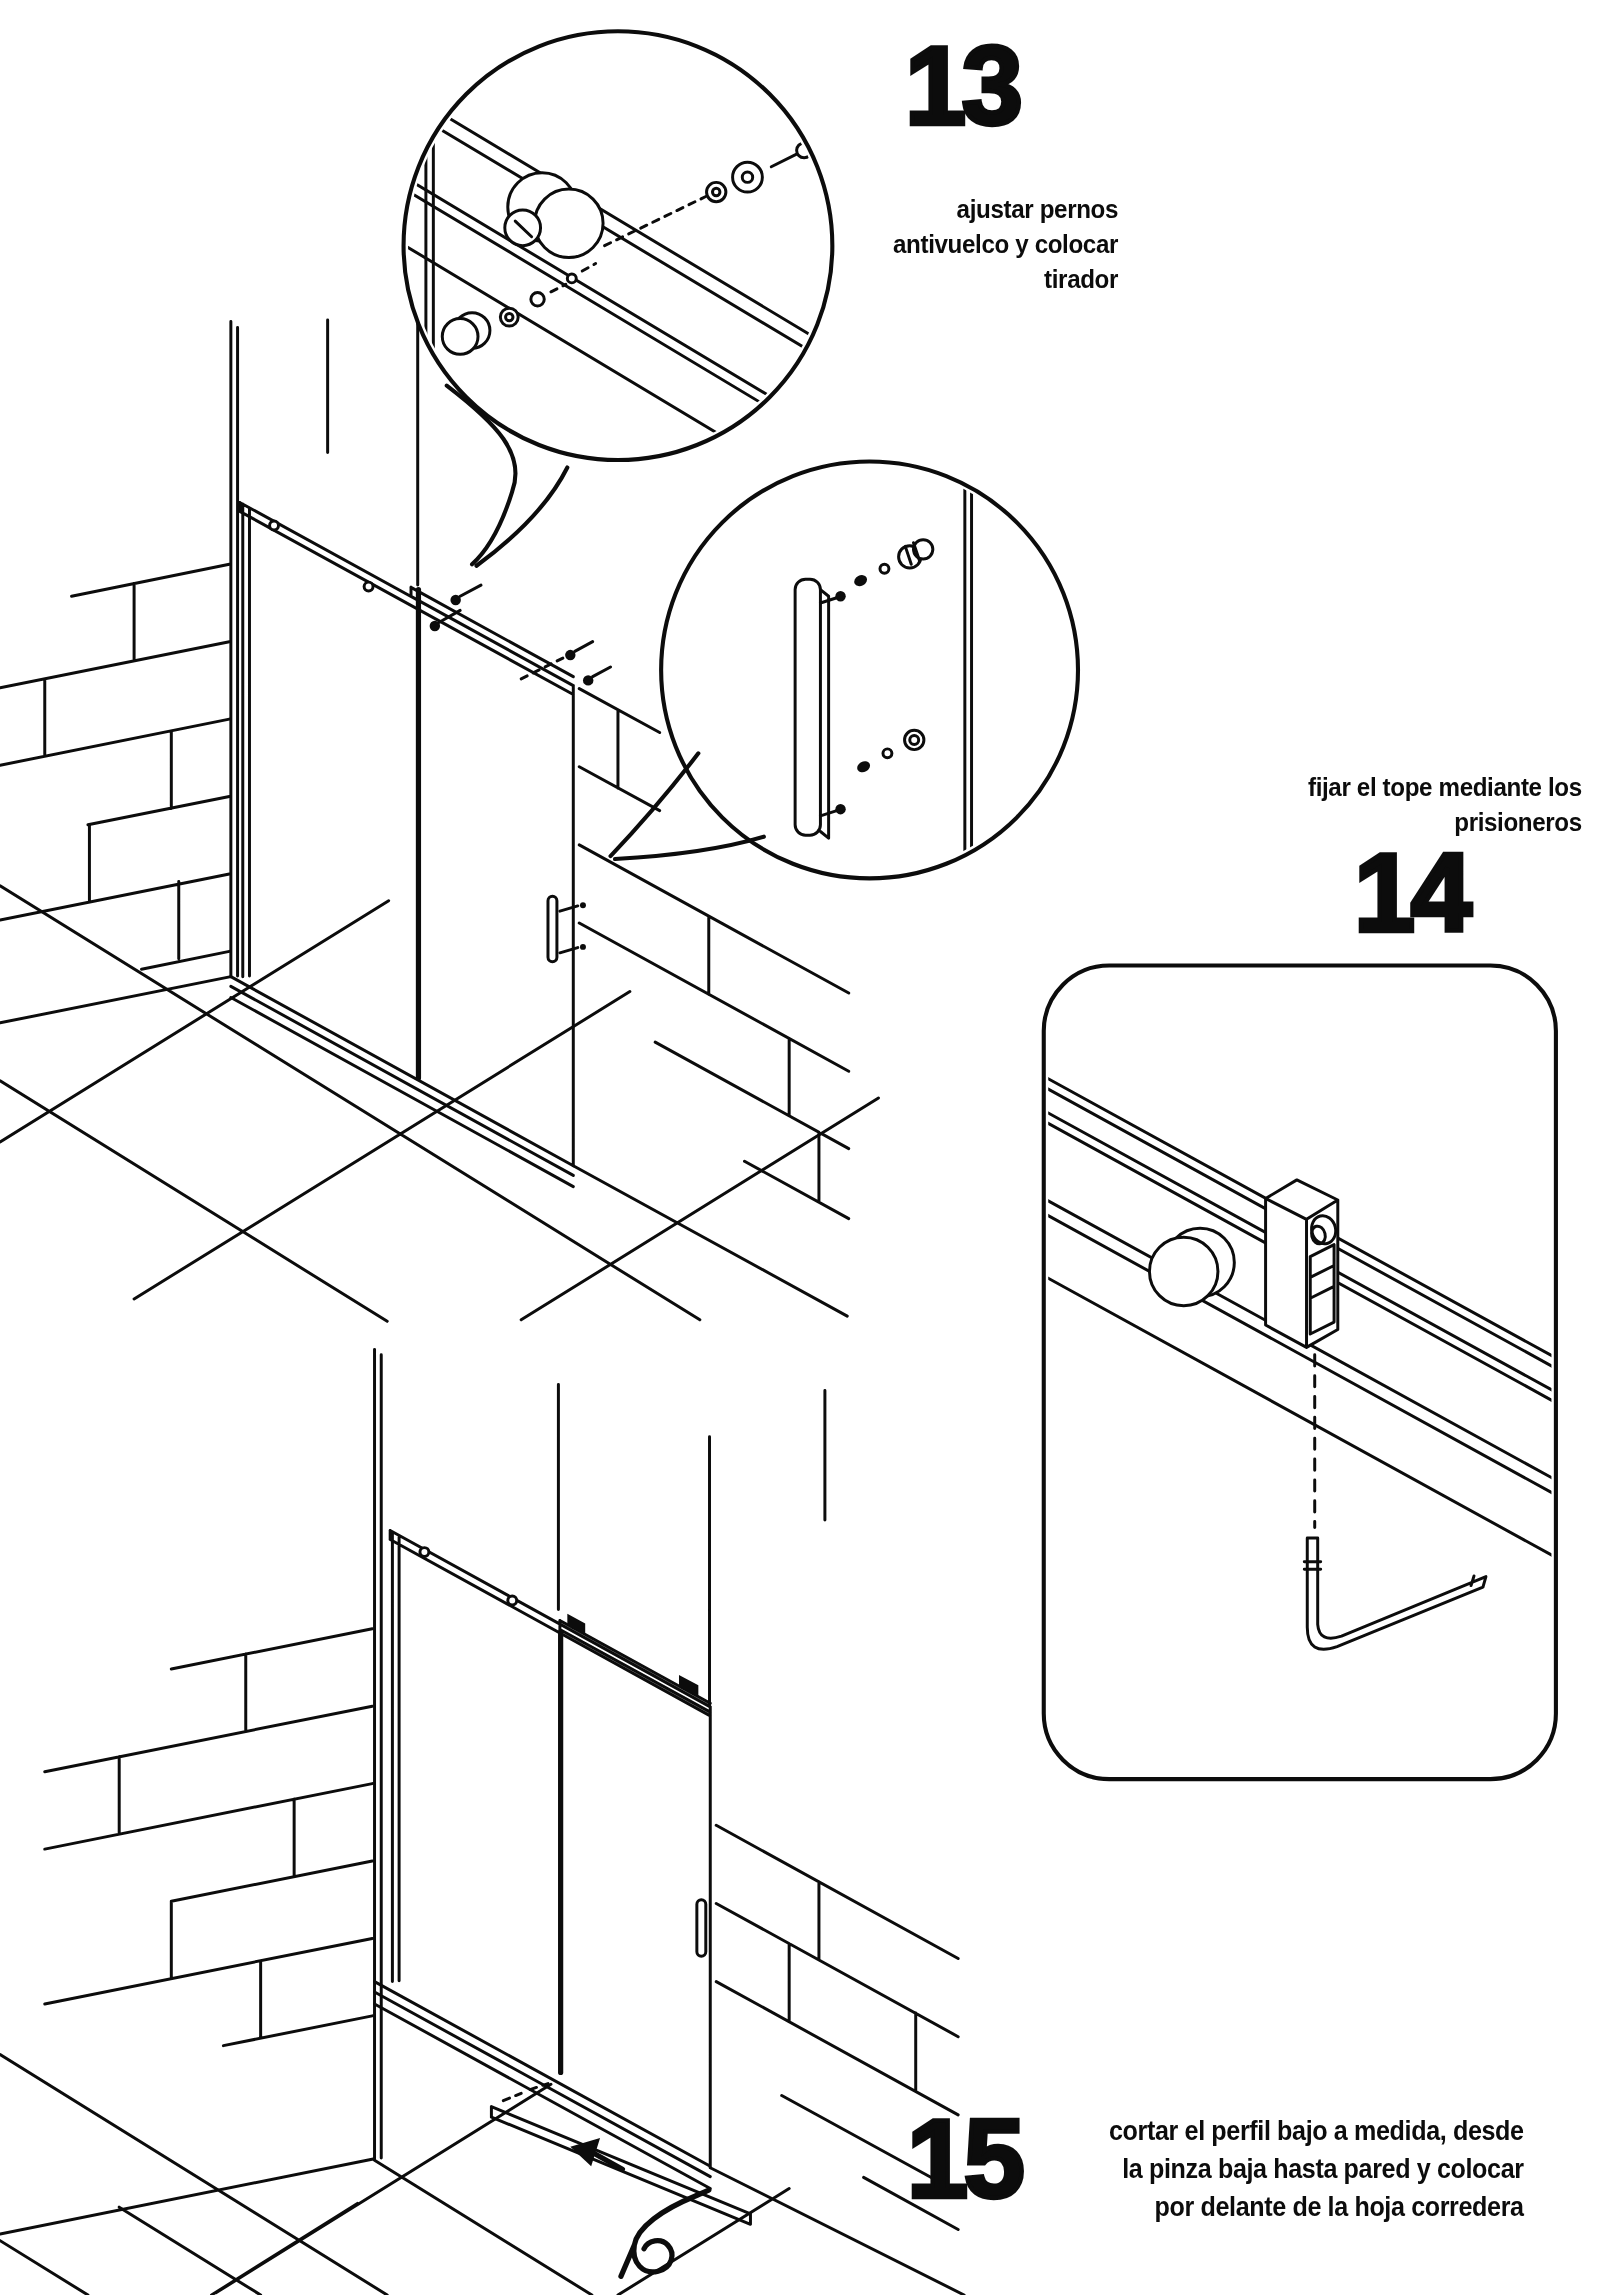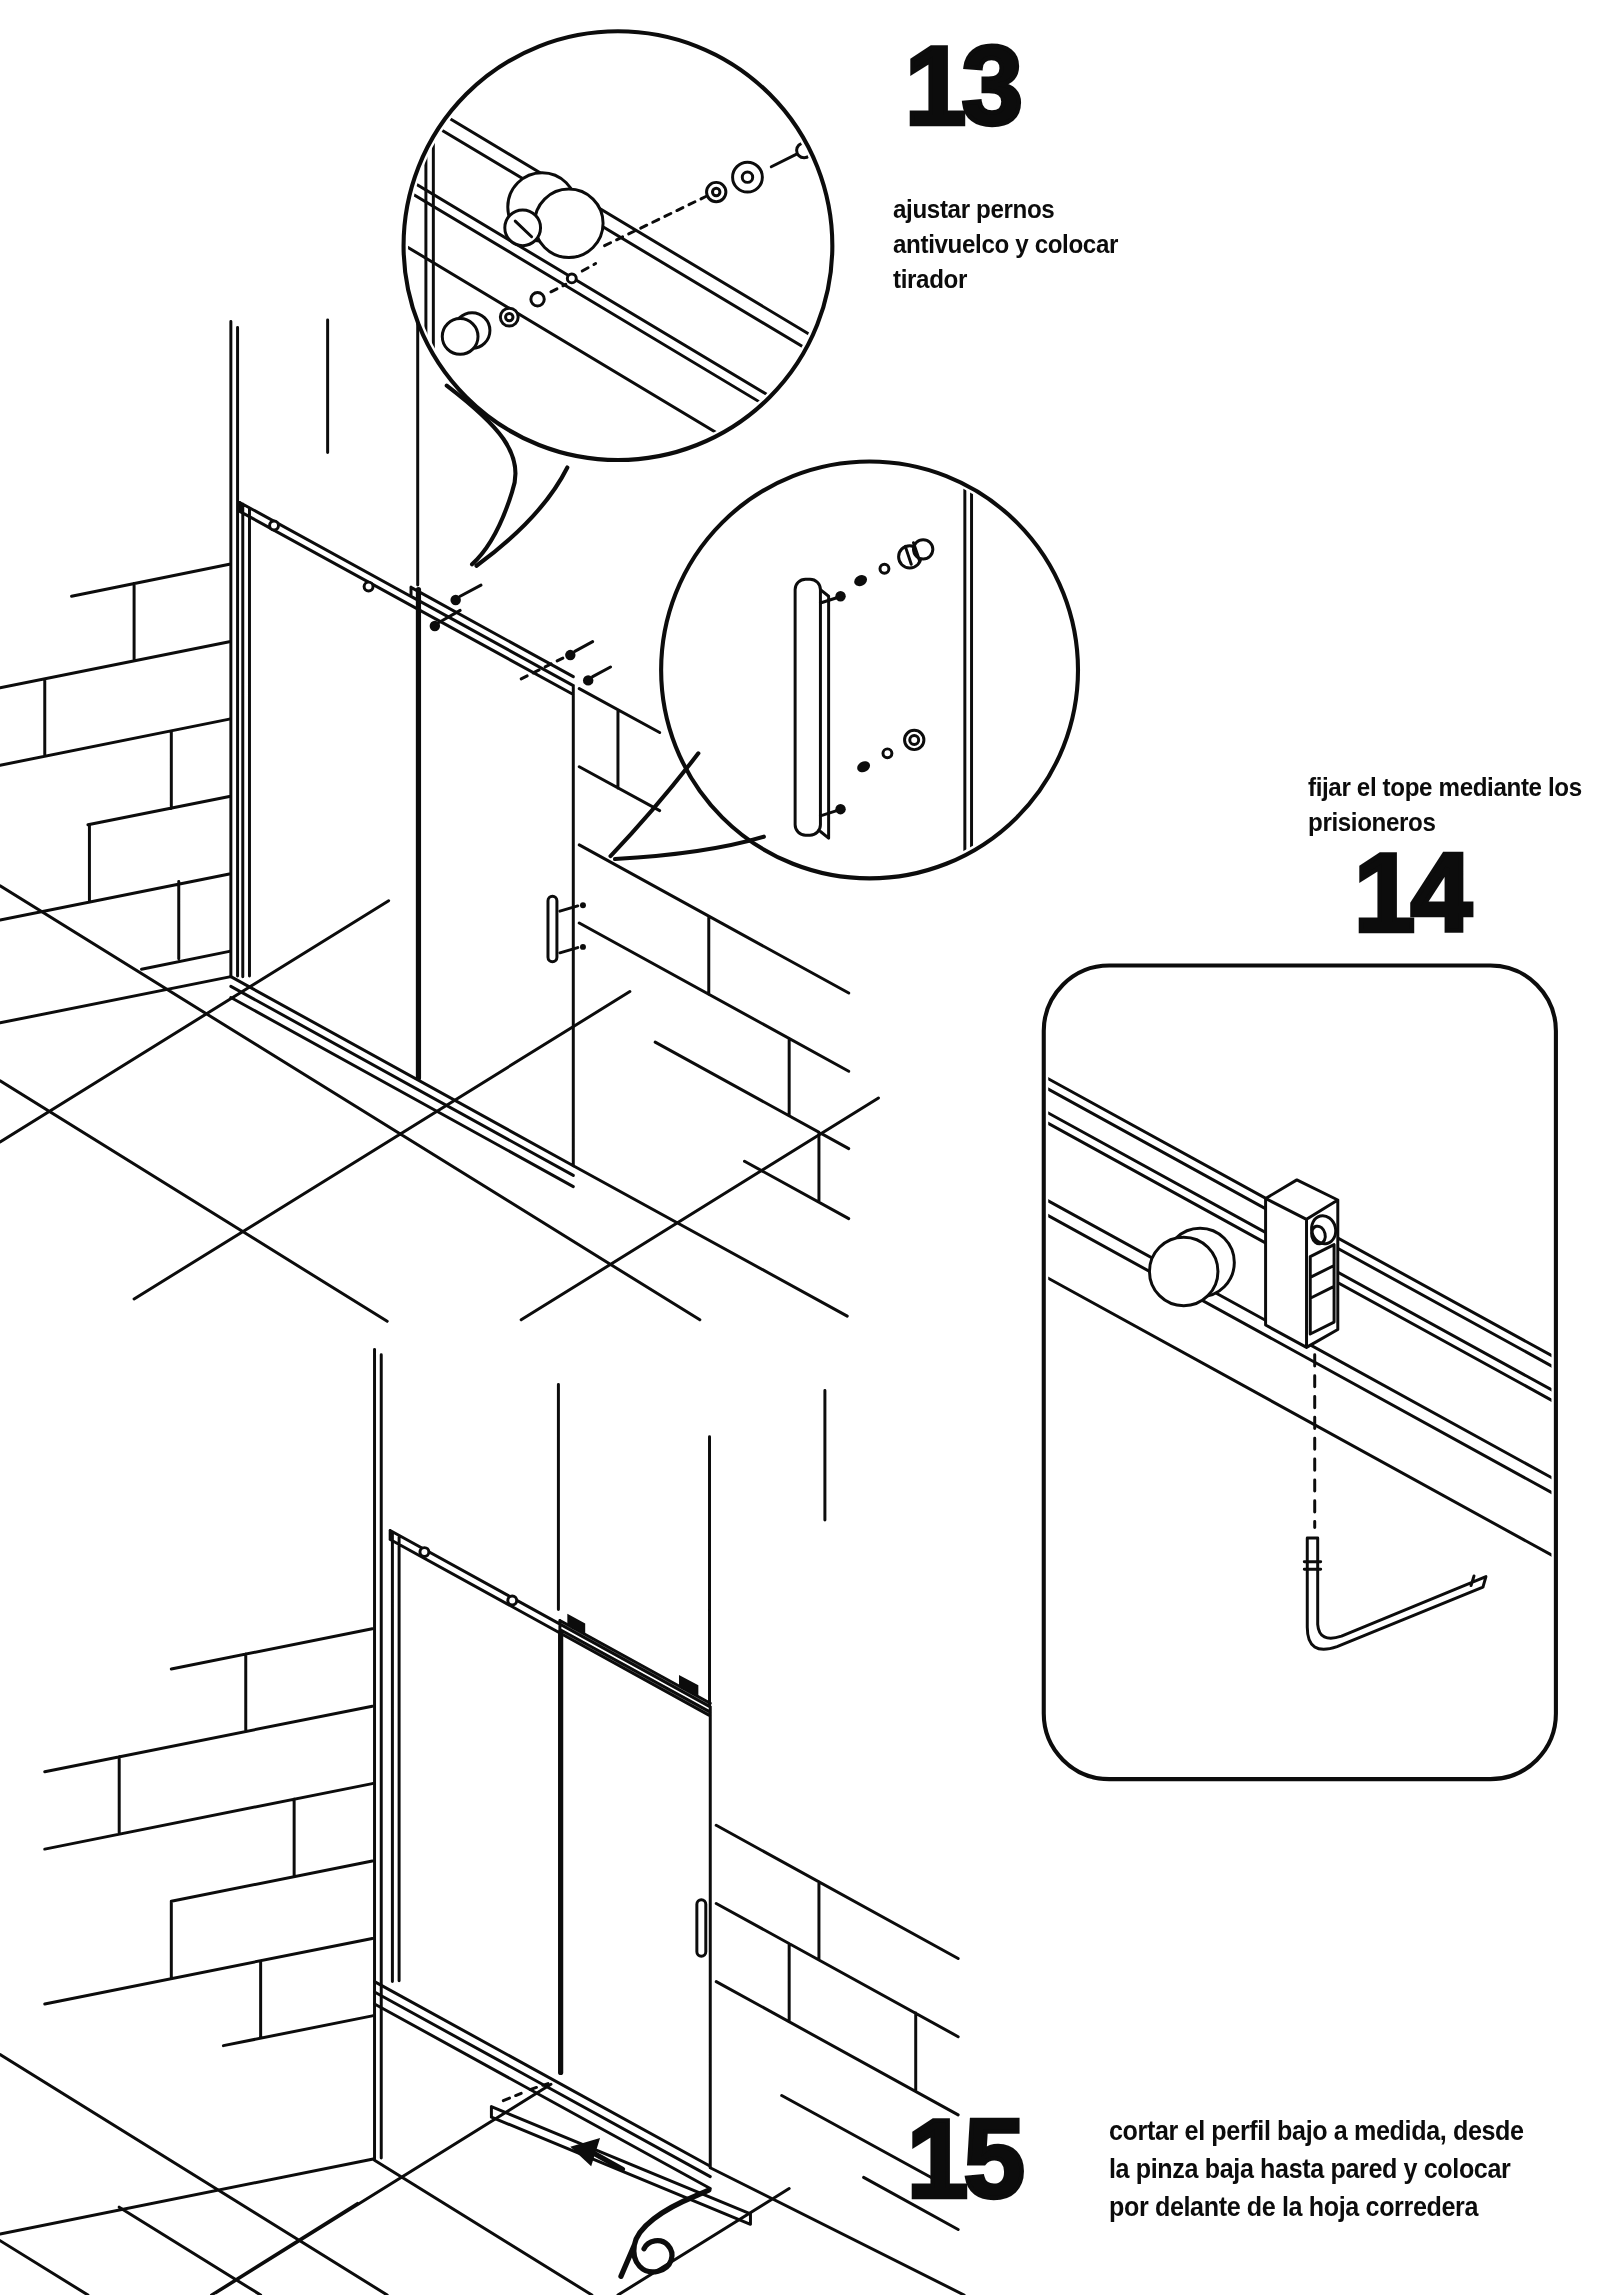--- a/index.html
+++ b/index.html
@@ -1,17 +1,17 @@
 <!DOCTYPE html>
 <html style="font-size:12px"><head>
 <meta charset="utf-8">
 <style>
   html,body{margin:0;padding:0;background:#e8e8e8;}
   .page{position:relative;width:1623px;height:2295px;background:#ffffff;overflow:hidden;
-        font-family:"Liberation Sans",sans-serif;color:#0c0c0c;}
+        font-family:"Liberation Sans",sans-serif;color:#0c0c0c;text-align:right;}
   .art{position:absolute;left:0;top:0;width:1623px;height:2295px;}
   .ln{fill:none;stroke:#0c0c0c;stroke-width:4;stroke-linecap:round;stroke-linejoin:round;}
   .t5{stroke-width:5.5;}
   .t7{stroke-width:7;}
   .w{fill:#ffffff;}
   .b{fill:#0c0c0c;stroke:none;}
   .d{stroke-dasharray:15 13;}
   .d2{stroke-dasharray:9 9;}
   .num{position:absolute;font-weight:bold;font-size:112px;line-height:112px;letter-spacing:-4.5px;
        -webkit-text-stroke:4.5px #0c0c0c;transform:scaleX(.98);transform-origin:left top;white-space:nowrap;}

